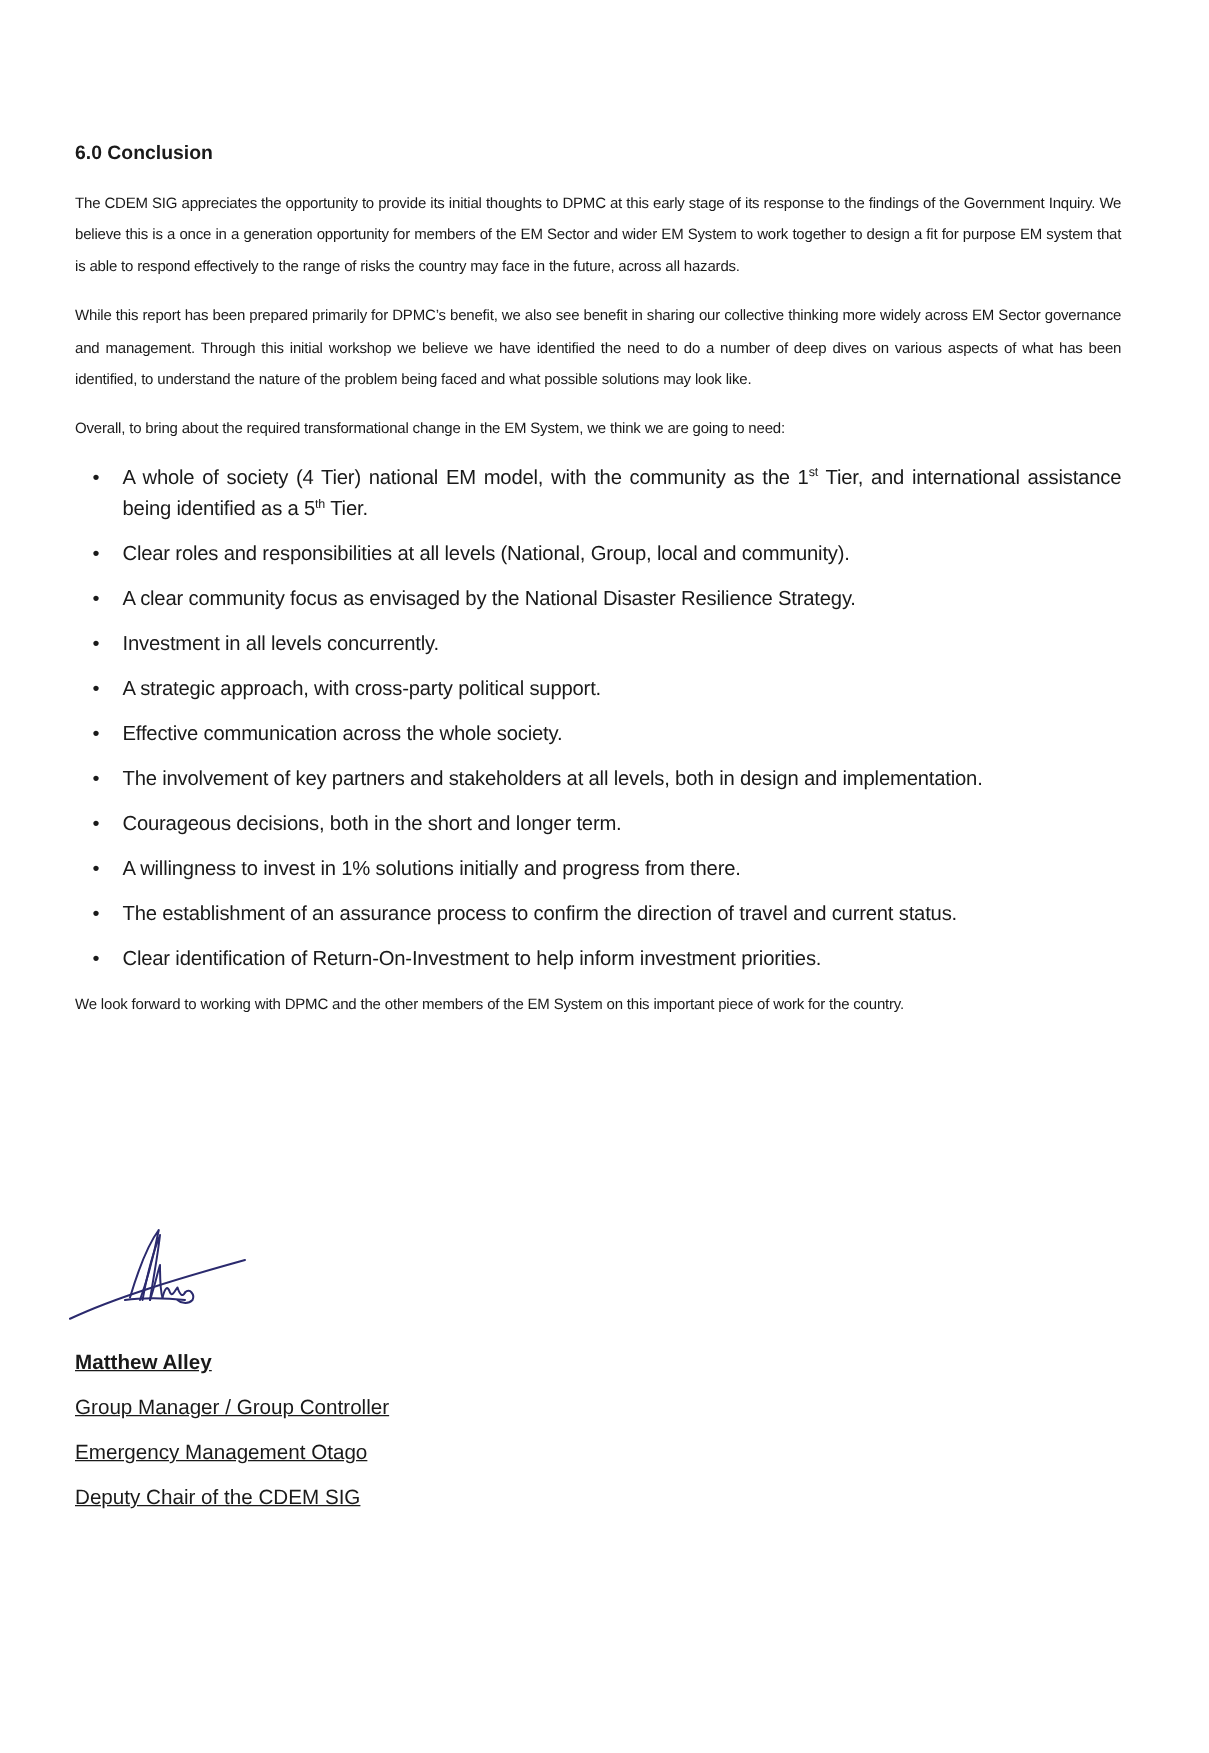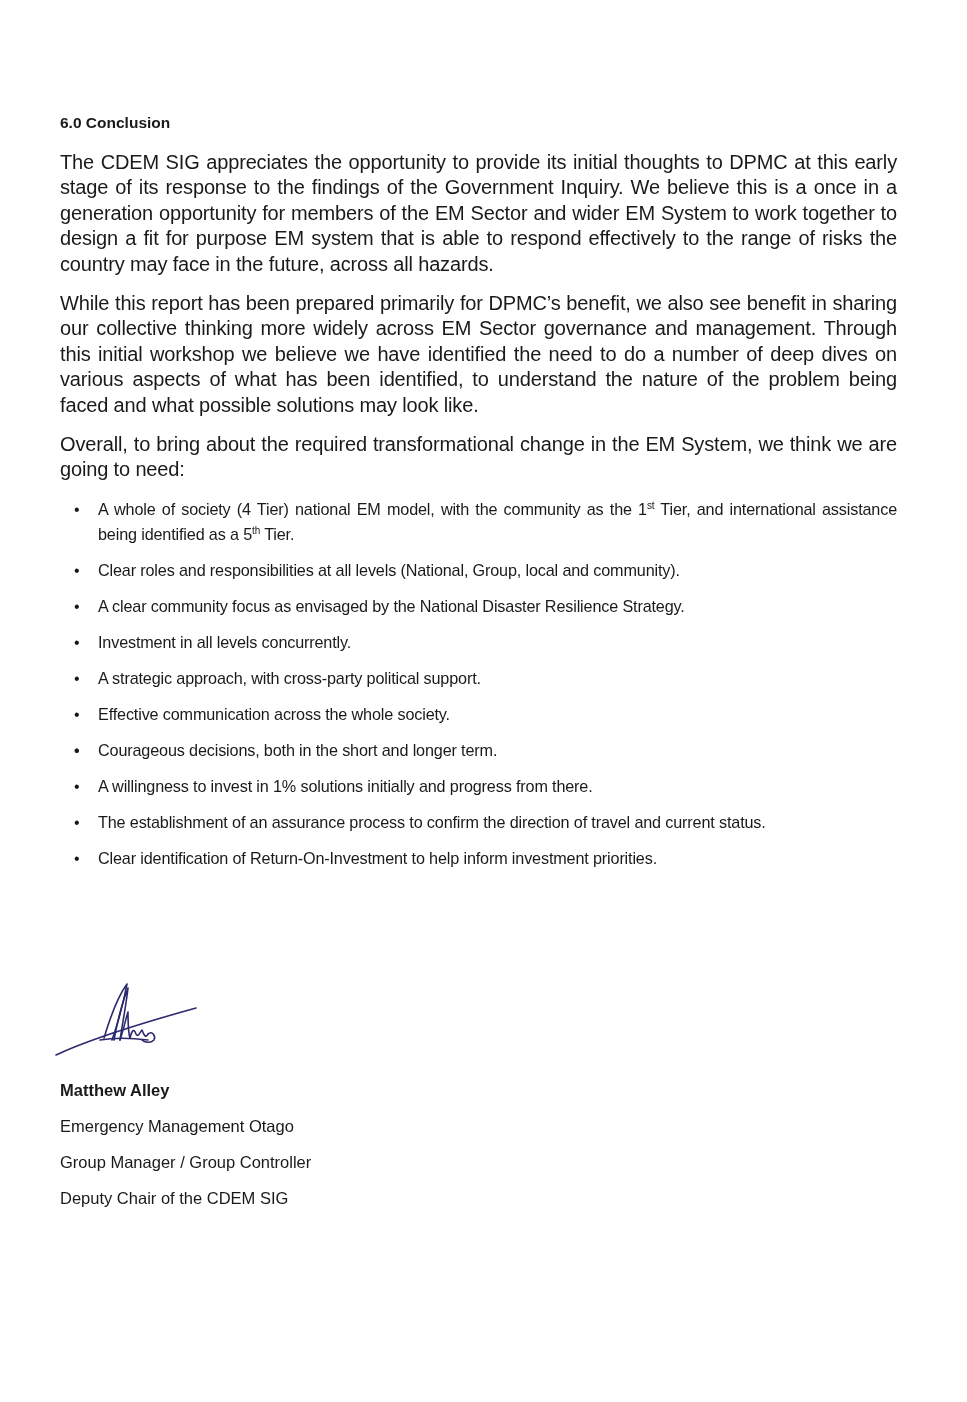--- a/index.html
+++ b/index.html
@@ -6,34 +6,34 @@
   body {
     width: 967px; height: 1402px; position: relative; overflow: hidden;
     font-family: "Liberation Sans", "DejaVu Sans", sans-serif;
     color: #1a1a1a;
   }
   .page { position: absolute; left: 60px; top: 88px; width: 837px; margin-top: 24px; }
   .heading {
     font-weight: bold; font-size: 15.5px; line-height: 22px; margin: 0 0 16px 0;
   }
   .para {
-    font-size: 20px; line-height: 25.4px; margin: 0 0 14px 0;
+    font-size: 12px; line-height: 25.4px; margin: 0 0 14px 0;
     text-align: justify; letter-spacing: -0.15px;
   }
   ul.bullets { list-style: none; margin: 0 0 10px 0; padding: 0; }
   ul.bullets li {
     position: relative; padding-left: 38px; font-size: 16.2px; line-height: 25.4px;
     margin-bottom: 10.6px; text-align: justify; letter-spacing: -0.15px;
   }
   ul.bullets li .dot {
     position: absolute; left: 14px; top: 0; font-size: 16px;
   }
   sup { font-size: 10px; line-height: 0; vertical-align: 6px; }
   .signature { position: absolute; left: 52px; top: 978px; width: 150px; height: 85px; }
-  .sign-block { position: absolute; left: 60px; top: 1078px; }
+  .sign-block { position: absolute; left: 60px; top: 1078px; text-decoration: underline; }
   .sign-name { font-weight: bold; font-size: 16.5px; line-height: 24px; margin: 0 0 12px 0; }
   .sign-line { font-size: 16.5px; line-height: 24px; margin: 0 0 12px 0; }
 </style>
 </head>
 <body>
 
 <div class="page">
   <h2 class="heading">6.0 Conclusion</h2>
 
   <p class="para">The CDEM SIG appreciates the opportunity to provide its initial thoughts to DPMC at this early stage of its response to the findings of the Government Inquiry. We believe this is a once in a generation opportunity for members of the EM Sector and wider EM System to work together to design a fit for purpose EM system that is able to respond effectively to the range of risks the country may face in the future, across all hazards.</p>
@@ -43,39 +43,40 @@
   <ul class="bullets">
     <li>
       <span class="dot">•</span>
       <span><span>A whole of society (4 Tier) national EM model, with the community as the 1</span><sup>st</sup><span> Tier, and international assistance being identified as a 5</span><sup>th</sup><span> Tier.</span></span>
     </li>
     <li><span class="dot">•</span><span>Clear roles and responsibilities at all levels (National, Group, local and community).</span></li>
     <li><span class="dot">•</span><span>A clear community focus as envisaged by the National Disaster Resilience Strategy.</span></li>
     <li><span class="dot">•</span><span>Investment in all levels concurrently.</span></li>
     <li><span class="dot">•</span><span>A strategic approach, with cross-party political support.</span></li>
     <li><span class="dot">•</span><span>Effective communication across the whole society.</span></li>
-    <li><span class="dot">•</span></li>
+    <li><span class="dot">•</span><span>The involvement of key partners and stakeholders at all levels, both in design and implementation.</span></li>
     <li><span class="dot">•</span><span>Courageous decisions, both in the short and longer term.</span></li>
     <li><span class="dot">•</span><span>A willingness to invest in 1% solutions initially and progress from there.</span></li>
     <li><span class="dot">•</span><span>The establishment of an assurance process to confirm the direction of travel and current status.</span></li>
     <li><span class="dot">•</span><span>Clear identification of Return-On-Investment to help inform investment priorities.</span></li>
   </ul>
 
+  <p class="para">We look forward to working with DPMC and the other members of the EM System on this important piece of work for the country.</p>
 </div>
 
 <svg class="signature" viewBox="0 0 150 85">
   <g fill="none" stroke-linecap="round" stroke-linejoin="round" stroke-width="1.6" id="sig-strokes" stroke="#2b2a6e">
     <path d="M4 77 C 40 60, 90 45, 144 30"></path>
     <path d="M52 60 C 58 40, 66 18, 75 6 C 72 22, 66 45, 60 62"></path>
     <path d="M62 62 C 66 40, 72 20, 76 10 C 74 28, 70 48, 68 62"></path>
     <path d="M68 62 C 72 50, 74 40, 76 34 C 76 44, 76 54, 78 60"></path>
     <path d="M78 60 C 80 52, 82 50, 84 56 C 86 60, 88 54, 90 52 C 92 58, 94 60, 96 56"></path>
     <path d="M96 56 C 100 52, 104 58, 102 62 C 98 66, 92 64, 90 62"></path>
     <path d="M48 62 C 60 60, 80 60, 96 62"></path>
   </g>
 </svg>
 
 <div class="sign-block">
   <p class="sign-name">Matthew Alley</p>
+  <p class="sign-line">Group Manager / Group Controller</p>
   <p class="sign-line">Emergency Management Otago</p>
-  <p class="sign-line">Group Manager / Group Controller</p>
   <p class="sign-line">Deputy Chair of the CDEM SIG</p>
 </div>
 
 </body></html>

